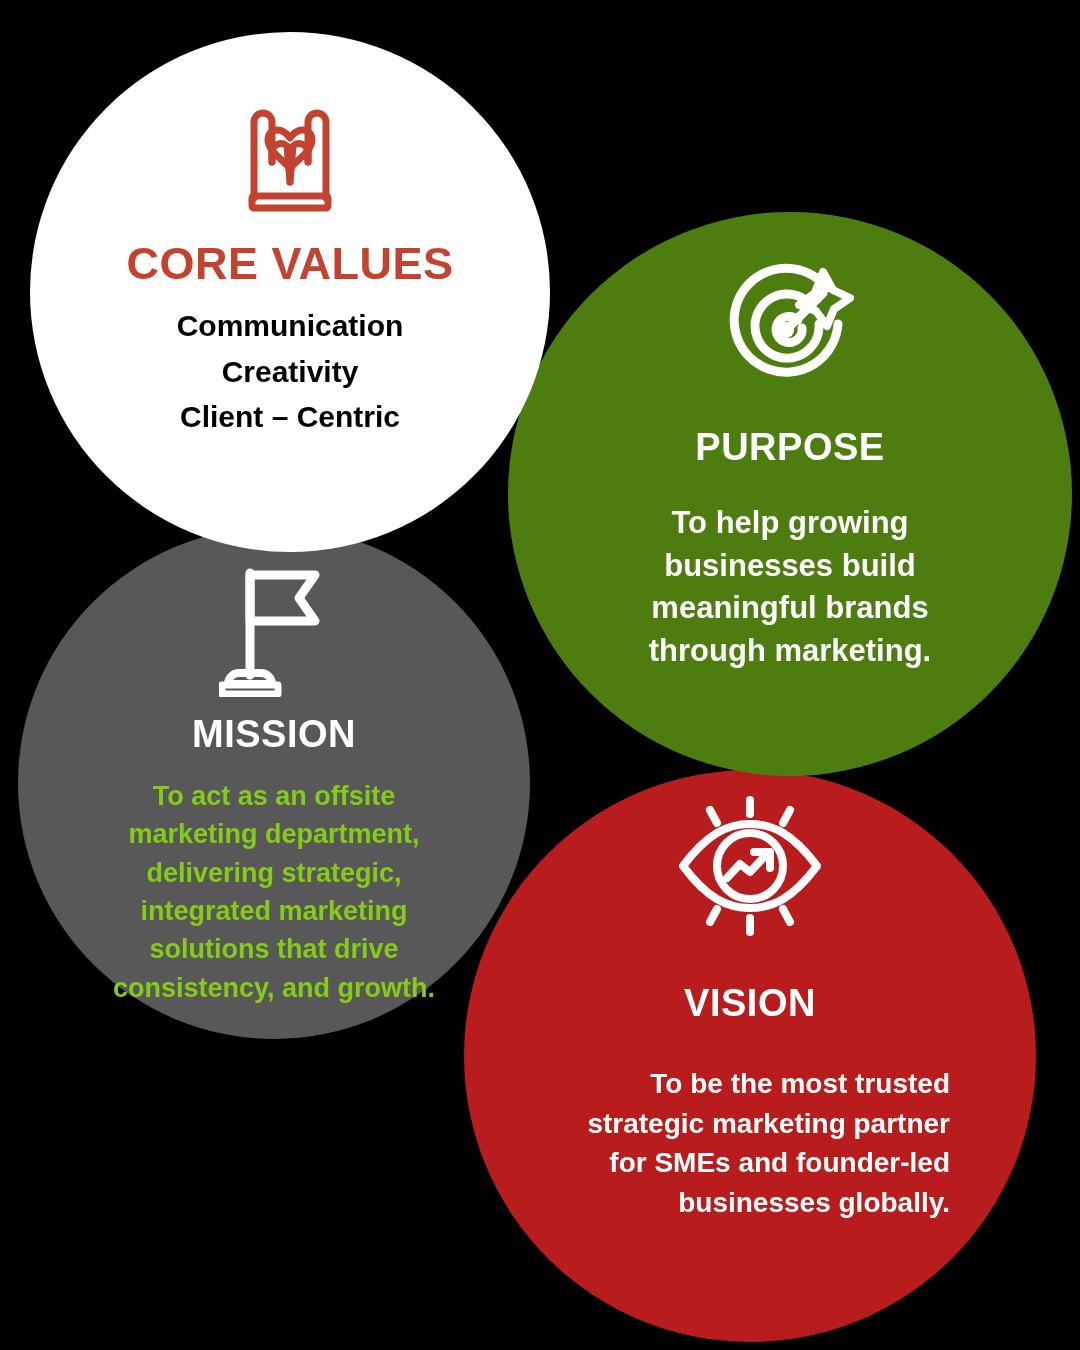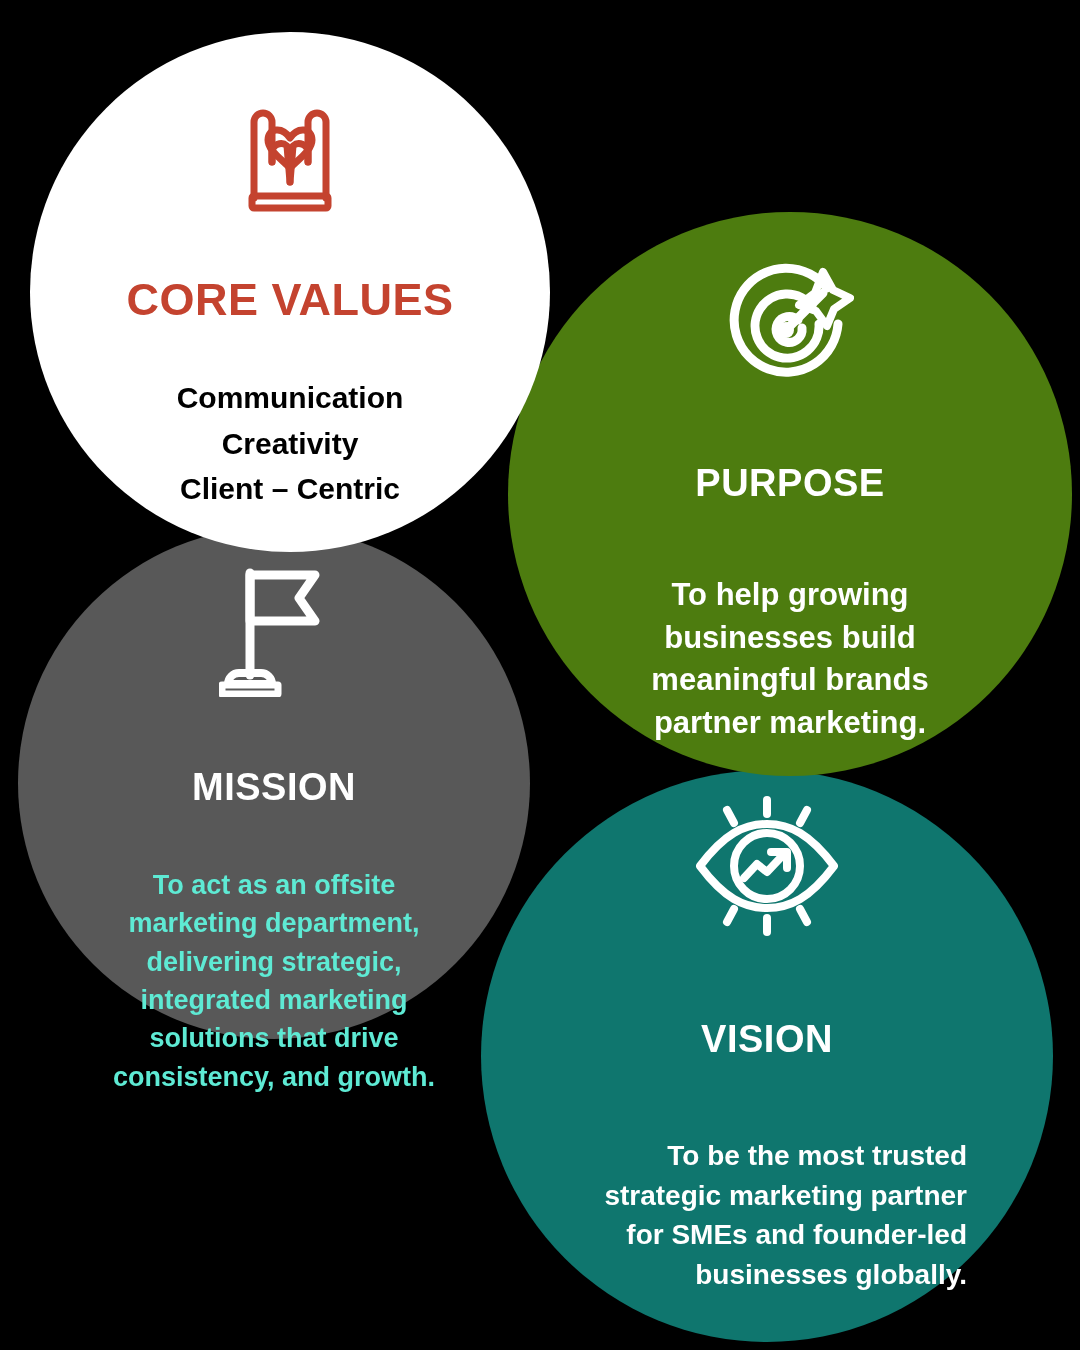--- a/index.html
+++ b/index.html
@@ -20,21 +20,20 @@
     background: #000000;
   }
 
   .bubble {
     position: absolute;
     border-radius: 50%;
     display: flex;
     flex-direction: column;
     align-items: center;
     box-sizing: border-box;
-    gap: 36px;
   }
 
   .icon-wrap {
     display: block;
     line-height: 0;
   }
 
   .bubble-title {
     font-weight: 800;
     letter-spacing: 0.5px;
@@ -99,37 +98,37 @@
     top: 527px;
     width: 512px;
     height: 512px;
     background: #585858;
     z-index: 20;
     padding-top: 30px;
   }
   #mission .bubble-title {
     color: #ffffff;
     font-size: 38px;
-    margin-top: 35px;
+    margin-top: 18px;
   }
   #mission .bubble-body {
-    color: #5eead4;
+    color: #84cc16;
     font-size: 27px;
     line-height: 1.42;
     margin-top: 22px;
     width: 350px;
   }
 
   
   #vision {
-    left: 481px;
+    left: 464px;
     top: 770px;
     width: 572px;
     height: 572px;
-    background: #0f766e;
+    background: #b91c1c;
     z-index: 10;
     padding-top: 26px;
   }
   #vision .bubble-title {
     color: #ffffff;
     font-size: 38px;
     margin-top: 48px;
   }
   #vision .bubble-body {
     color: #ffffff;
@@ -165,21 +164,21 @@
       <svg width="128" height="128" viewBox="0 0 128 128" fill="none" aria-hidden="true">
         <path d="M101 26 A52 52 0 1 0 112 62" stroke="#ffffff" stroke-width="9" stroke-linecap="round" fill="none"></path>
         <path d="M86 44 A32 32 0 1 0 93 62" stroke="#ffffff" stroke-width="9" stroke-linecap="round" fill="none"></path>
         <path d="M72 58 A13 13 0 1 0 76 66" stroke="#ffffff" stroke-width="9" stroke-linecap="round" fill="none"></path>
         <circle cx="60" cy="68" r="8" fill="#ffffff"></circle>
         <path d="M60 68 L97 31" stroke="#ffffff" stroke-width="9" stroke-linecap="round"></path>
         <path d="M97 10 L107 28 L124 36 L108 47 L101 64 L90 49 L73 43 L89 31 Z" stroke="#ffffff" stroke-width="8" stroke-linejoin="round" fill="none"></path>
       </svg>
     </span>
     <div class="bubble-title">PURPOSE</div>
-    <div class="bubble-body">To help growing businesses build meaningful brands partner marketing.</div>
+    <div class="bubble-body">To help growing businesses build meaningful brands through marketing.</div>
   </div>
 
   <div class="bubble" id="vision">
     <span class="icon-wrap">
       <svg width="150" height="140" viewBox="0 0 150 140" fill="none" aria-hidden="true">
         <path d="M8 70 C32 38 52 28 75 28 C98 28 118 38 142 70 C118 102 98 112 75 112 C52 112 32 102 8 70 Z" stroke="#ffffff" stroke-width="8" stroke-linejoin="round" fill="none"></path>
         <circle cx="75" cy="70" r="33" stroke="#ffffff" stroke-width="8" fill="none"></circle>
         <path d="M52 82 L65 68 L75 76 L92 58" stroke="#ffffff" stroke-width="8" stroke-linecap="round" stroke-linejoin="round" fill="none"></path>
         <path d="M79 56 H95 V72" stroke="#ffffff" stroke-width="8" stroke-linecap="round" stroke-linejoin="round" fill="none"></path>
         <path d="M75 4 V18" stroke="#ffffff" stroke-width="8" stroke-linecap="round"></path>

